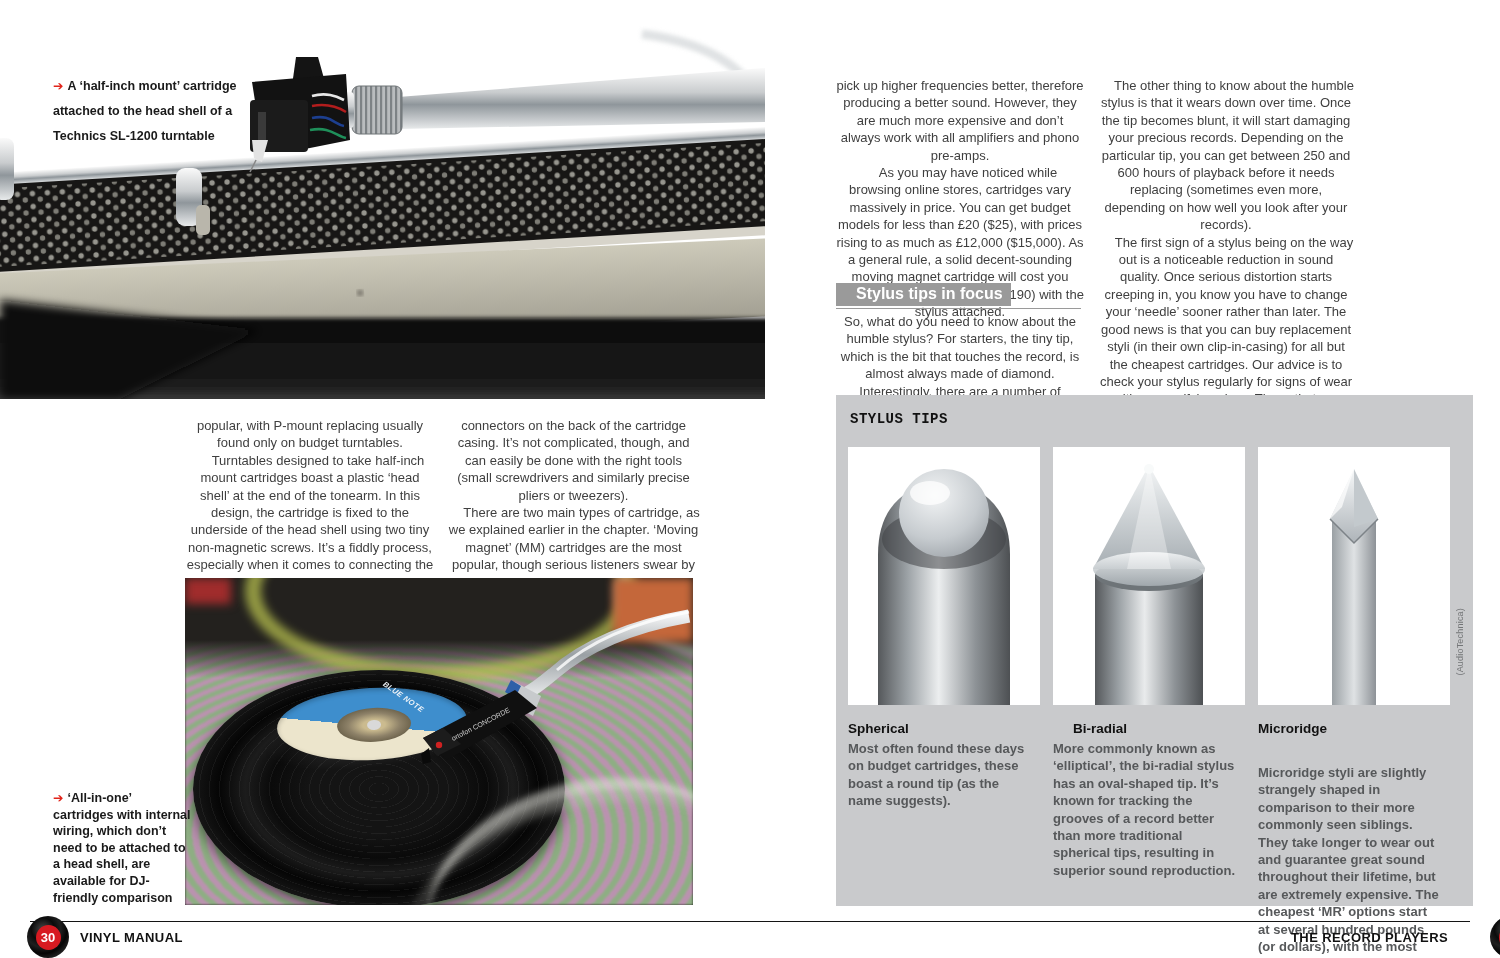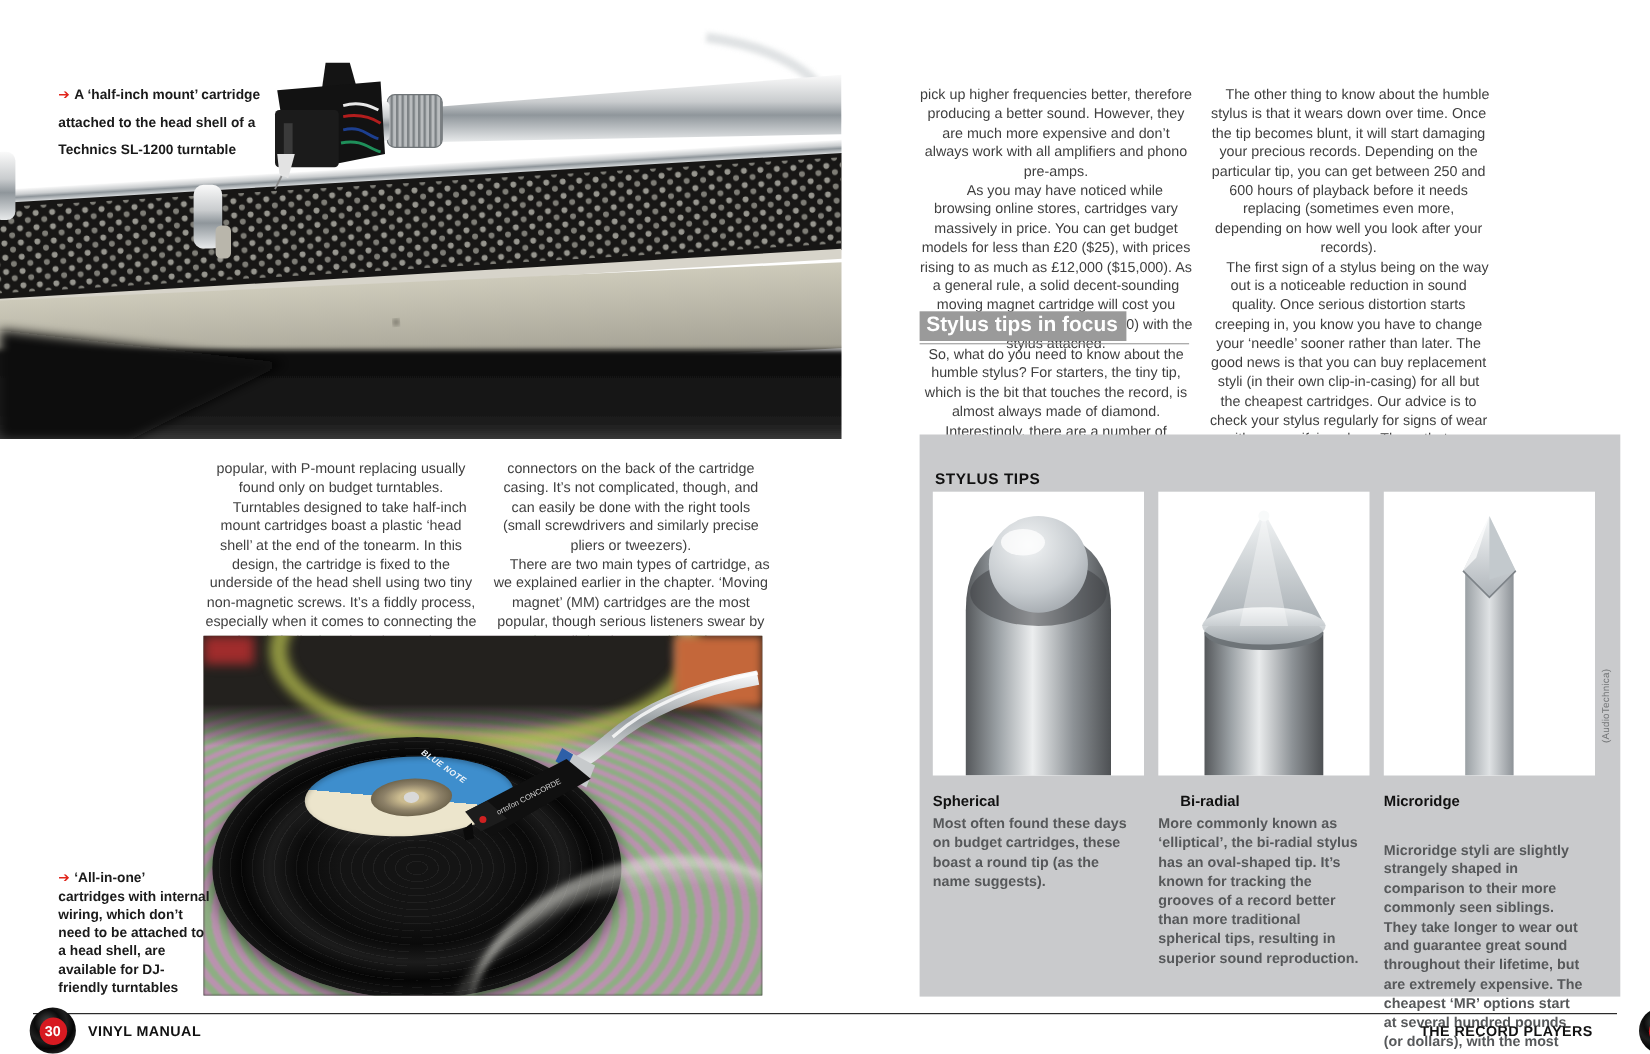--- a/index.html
+++ b/index.html
@@ -13,24 +13,24 @@
   .col{position:absolute;font-size:13px;line-height:17.4px;color:#3f3f3f;text-align:center;}
   .col p{margin:0;}
   .col p.indent{text-indent:16px;}
   
   .caption{position:absolute;font-weight:bold;color:#1a1a1a;}
   .cap1{left:53px;top:74px;width:228px;font-size:12.5px;line-height:25px;}
   .cap2{left:53px;top:790px;width:140px;font-size:12.5px;line-height:16.6px;}
   .arrow{color:#e1251b;font-weight:bold;margin-right:4px;}
   
   .focus-wrap{position:absolute;left:836px;top:283px;width:245px;border-bottom:1px solid #9a9a9a;padding-bottom:2px;}
-  .focus-box{display:inline-block;background:#9a9a9a;color:#ffffff;font-weight:bold;font-size:19px;padding:2px 8px 3px 6px;}
+  .focus-box{display:inline-block;background:#9a9a9a;color:#ffffff;font-weight:bold;font-size:16px;padding:2px 8px 3px 20px;}
   
   .tips-box{position:absolute;left:836px;top:395px;width:637px;height:511px;background:#c9cacc;}
-  .tips-title{position:absolute;left:14px;top:32px;font-size:14px;font-weight:bold;color:#111;letter-spacing:.5px;}
+  .tips-title{position:absolute;left:14px;top:16px;font-size:14px;font-weight:bold;color:#111;letter-spacing:.5px;font-family:Liberation Mono, monospace;}
   .tip-panel{position:absolute;top:52px;width:192px;height:258px;background:#ffffff;}
   .tip-name{position:absolute;font-size:13.5px;font-weight:bold;color:#111;}
   .tip-desc{position:absolute;font-size:13px;line-height:17.4px;color:#56585a;width:182px;font-weight:bold;}
   .credit{position:absolute;left:1455px;top:608px;font-size:9px;color:#737577;
           writing-mode:vertical-rl;transform:rotate(180deg);letter-spacing:.2px;}
   
   .footer-rule{position:absolute;left:30px;top:921px;width:1440px;height:1px;background:#141414;}
   .vinyl{position:absolute;width:42px;height:42px;border-radius:50%;
      background:radial-gradient(circle at 38% 32%, #3a3a3a 0 8%, #0b0b0b 30%, #1f1f1f 46%, #050505 62%, #232323 78%, #000 100%);
      display:flex;align-items:center;justify-content:center;}
@@ -200,21 +200,21 @@
     <circle cx="254" cy="167" r="3.2" fill="#cf2121"></circle>
     <text x="268" y="163" font-size="7" fill="#cfcfcf" font-family="Liberation Sans, sans-serif" transform="rotate(-27 268 163)">ortofon  CONCORDE</text>
 
     <polygon points="236,176 244,170 246,184 238,186" fill="#0a0a0a"></polygon>
   </svg>
   <div class="p2-edge"></div>
   <div class="p2-edge2"></div>
 </div>
 
 <div class="caption cap2">
-  <span class="arrow">➔</span><span>‘All-in-one’ cartridges with internal wiring, which don’t need to be attached to a head shell, are available for DJ-friendly turntables</span>
+  <span class="arrow">➔</span><span>‘All-in-one’ cartridges with internal wiring, which don’t need to be attached to a head shell, are available for DJ-friendly comparison</span>
 </div>
 
 <div class="col" style="left:836px;top:77px;width:248px;">
   <p>pick up higher frequencies better, therefore producing a better sound. However, they are much more expensive and don’t always work with all amplifiers and phono pre-amps.</p>
   <p class="indent">As you may have noticed while browsing online stores, cartridges vary massively in price. You can get budget models for less than £20 ($25), with prices rising to as much as £12,000 ($15,000). As a general rule, a solid decent-sounding moving magnet cartridge will cost you between £60 and £150 ($75-$190) with the stylus attached.</p>
 </div>
 
 <div class="focus-wrap">
   <span class="focus-box">Stylus tips in focus</span>
 </div>

